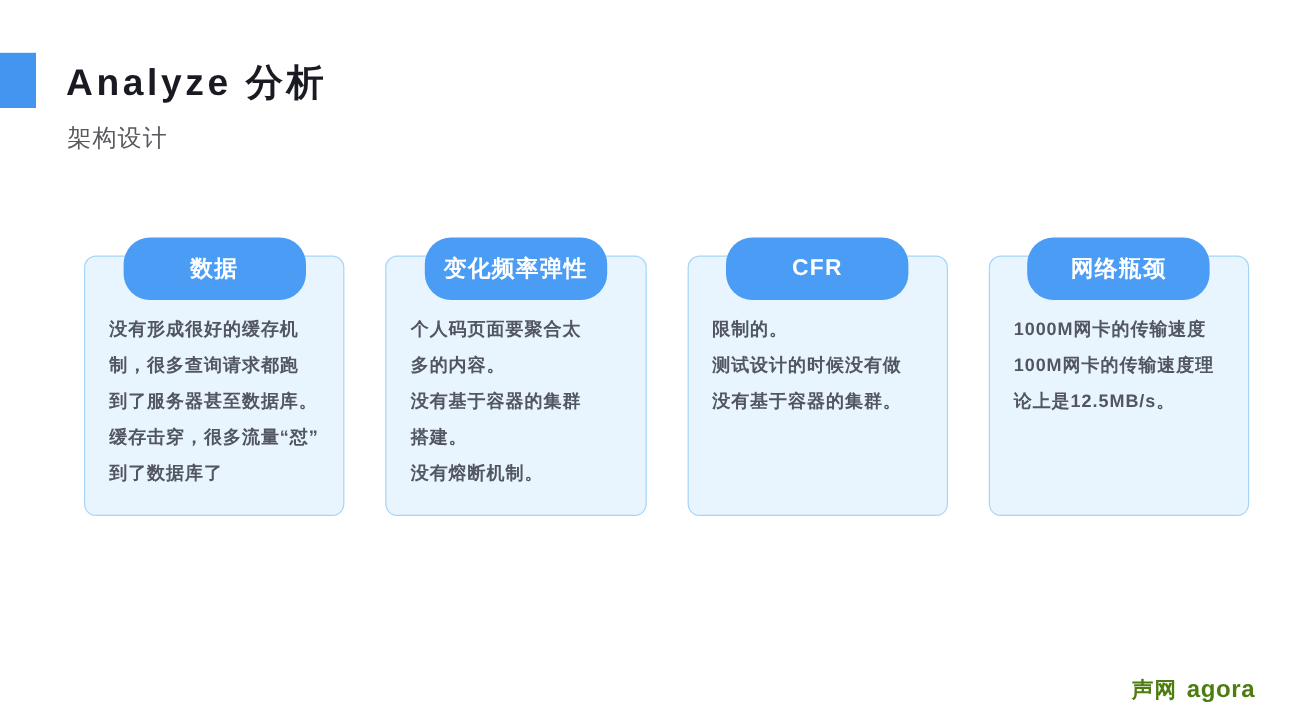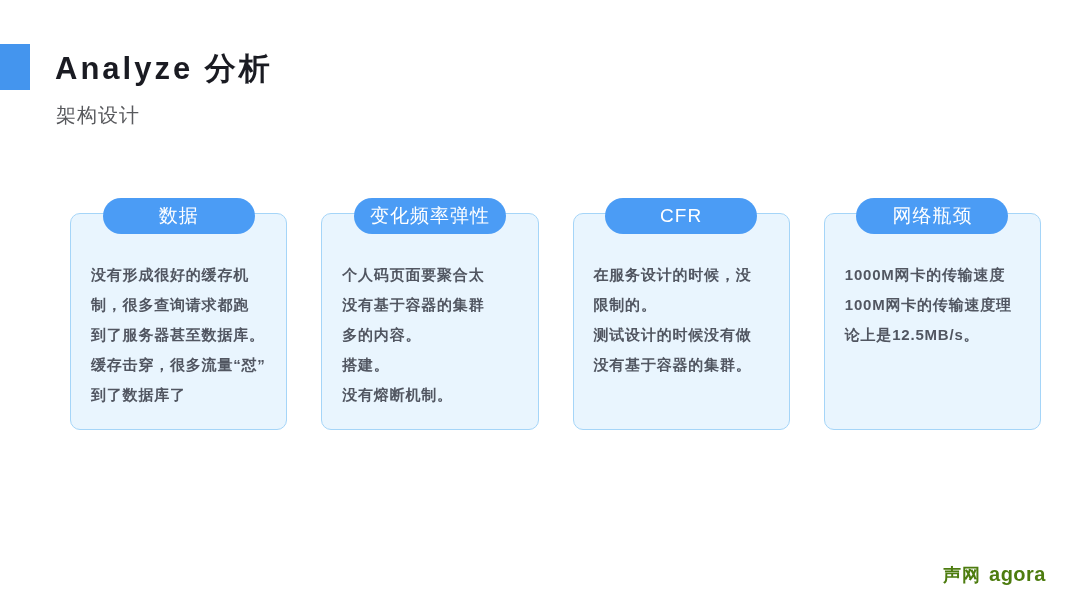--- a/index.html
+++ b/index.html
@@ -33,24 +33,24 @@
     display:flex;gap:34px;
   }
   .card{
     position:relative;flex:1 1 0;height:215px;
     background:#E9F5FE;
     border:1.5px solid #A5D5F8;
     border-radius:10px;
   }
   .pill{
     position:absolute;top:-16px;left:50%;transform:translateX(-50%);
-    width:152px;height:36px;border-radius:22px;
+    width:152px;height:52px;border-radius:22px;
     background:#4B9CF5;color:#ffffff;
     display:flex;align-items:center;justify-content:center;
-    font-size:19px;font-weight:400;letter-spacing:1px;
+    font-size:19px;font-weight:700;letter-spacing:1px;
     z-index:2;white-space:nowrap;
   }
   .card-body{
     position:absolute;left:20px;right:12px;top:46px;
     color:#515661;font-size:15px;letter-spacing:0.8px;font-weight:bold;
   }
   .card-line{
     height:30px;line-height:30px;white-space:nowrap;
   }
   
@@ -81,31 +81,30 @@
         <div class="card-line">到了服务器甚至数据库。</div>
         <div class="card-line">缓存击穿，很多流量“怼”</div>
         <div class="card-line">到了数据库了</div>
       </div>
     </div>
 
     <div class="card">
       <div class="pill">变化频率弹性</div>
       <div class="card-body">
         <div class="card-line">个人码页面要聚合太</div>
+        <div class="card-line">多的内容。</div>
         <div class="card-line">没有基于容器的集群</div>
-        <div class="card-line">多的内容。</div>
         <div class="card-line">搭建。</div>
         <div class="card-line">没有熔断机制。</div>
       </div>
     </div>
 
     <div class="card">
       <div class="pill">CFR</div>
       <div class="card-body">
-        <div class="card-line">在服务设计的时候，没</div>
         <div class="card-line">限制的。</div>
         <div class="card-line">测试设计的时候没有做</div>
         <div class="card-line">没有基于容器的集群。</div>
       </div>
     </div>
 
     <div class="card">
       <div class="pill">网络瓶颈</div>
       <div class="card-body">
         <div class="card-line">1000M网卡的传输速度</div>

